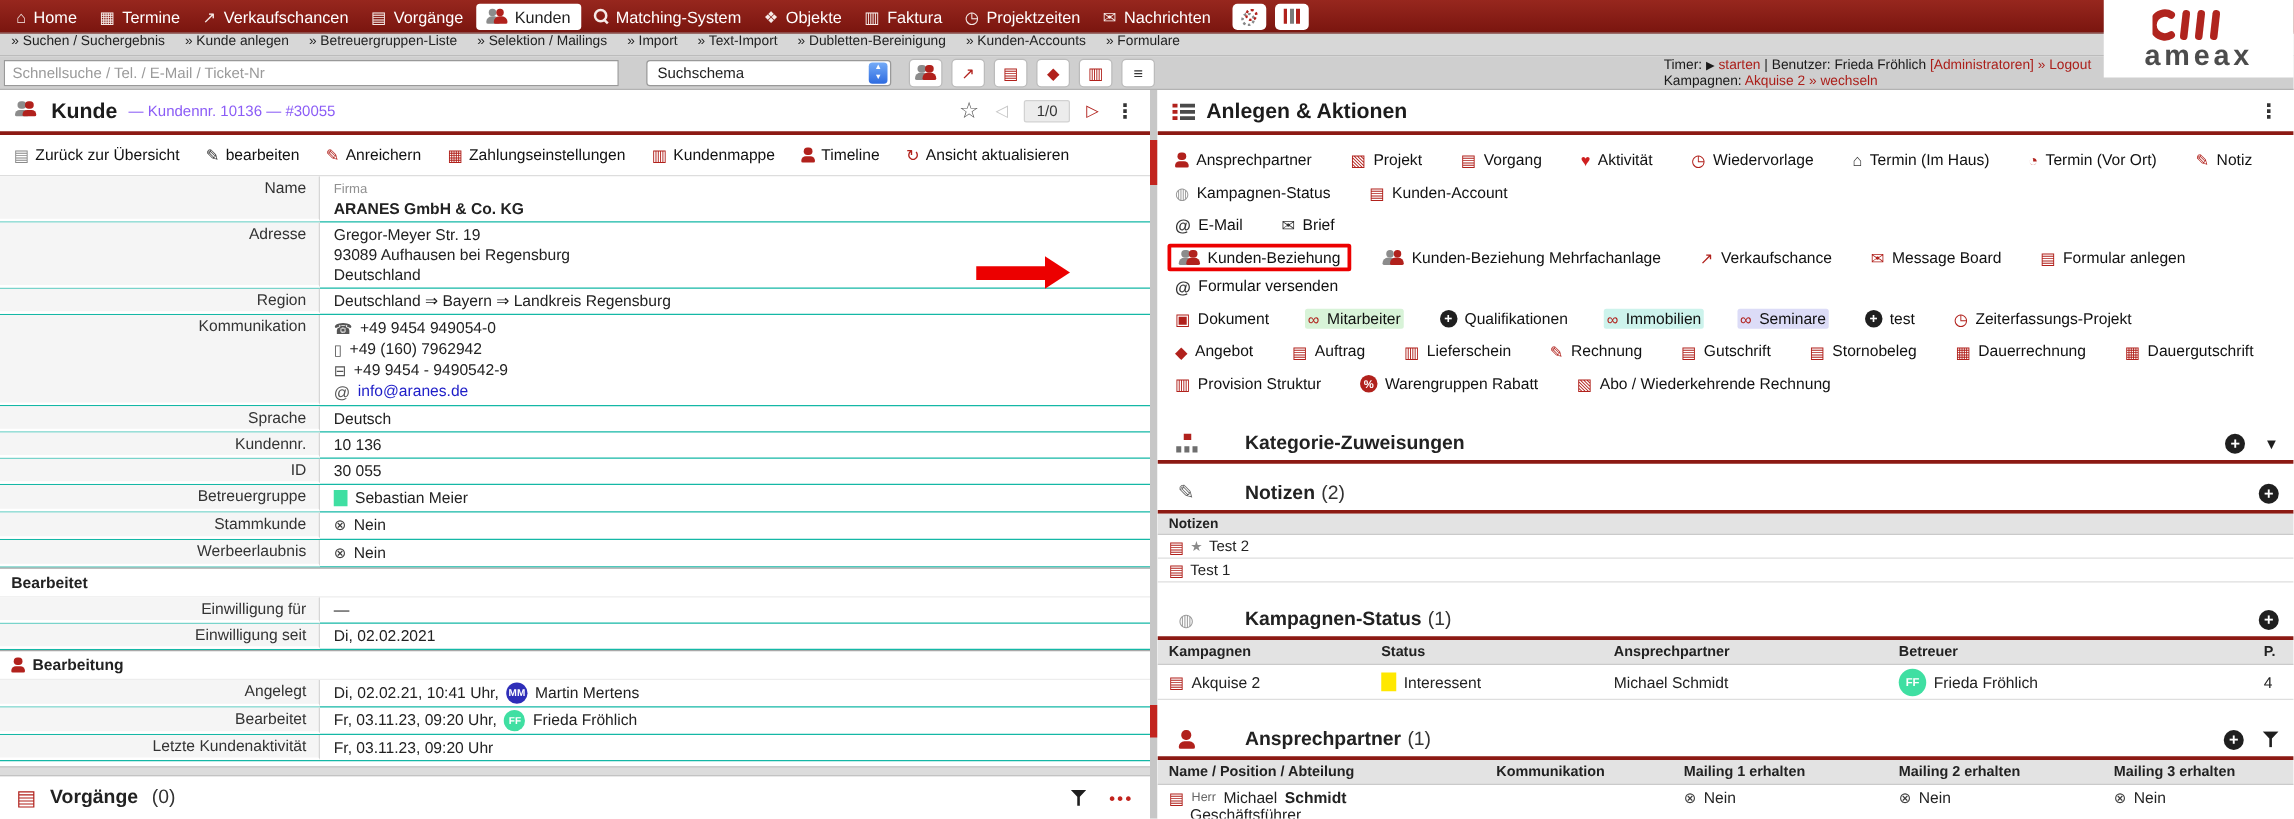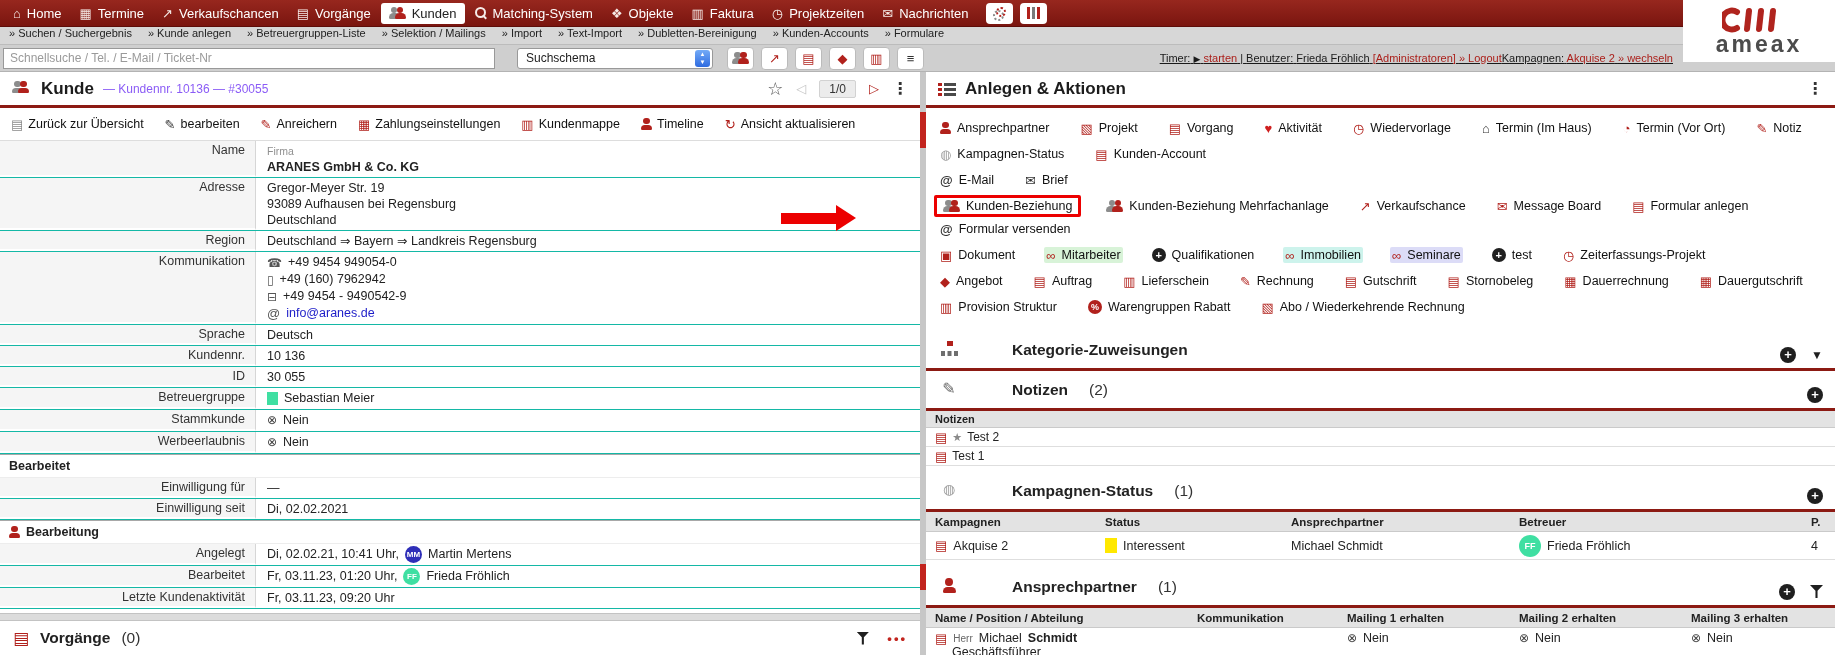--- a/index.html
+++ b/index.html
@@ -20,21 +20,21 @@
 
   
   .searchrow { top:45px; height:27px; background:#cfcfcf; border-bottom:1px solid #b3b3b3; display:flex; align-items:center; padding:0 3px; }
   .quicksearch { width:492px; height:21px; border:1px solid #999; background:#fff; font-size:12px; padding:0 6px; color:#333; font-family:inherit; }
   .quicksearch::placeholder { color:#9a9a9a; }
   .schema { margin-left:22px; width:196px; height:21px; background:#fff; border:1px solid #999; border-radius:3px; display:flex; align-items:center; justify-content:space-between; padding:0 2px 0 8px; font-size:12px; cursor:pointer; }
   .stepper { width:15px; height:17px; border-radius:3px; background:linear-gradient(#74abf7,#2e6be0); color:#fff; font-size:6px; line-height:8px; text-align:center; }
   .qicons { display:flex; gap:7px; margin-left:14px; }
   .qbtn { width:27px; height:23px; background:#fff; border-radius:4px; border:1px solid #bbb; display:flex; align-items:center; justify-content:center; cursor:pointer; }
 
-  .session { position:absolute; top:45px; right:162px; height:27px; display:flex; justify-content:center; align-items:center; font-size:11px; line-height:13px; color:#1a1a1a; white-space:nowrap;text-decoration:underline; }
+  .session { position:absolute; top:45px; right:162px; height:27px; display:flex; flex-direction:column; justify-content:center; align-items:flex-start; font-size:11px; line-height:13px; color:#1a1a1a; white-space:nowrap; }
   .red { color:#ab1f1a; }
   .playglyph { font-size:9px; }
 
   
   .logo { position:absolute; top:0; right:0; width:152px; height:62px; background:#fff; display:flex; flex-direction:column; align-items:center; justify-content:center; gap:0; }
   .logo-word { font-size:23px; font-weight:bold; color:#4c4c4c; letter-spacing:3px; line-height:22px; }
 
   
   .lp { position:absolute; left:0; top:72px; width:920px; height:583px; background:#fff; display:flex; flex-direction:column; overflow:hidden; }
   .divider { position:absolute; left:920px; top:72px; width:6px; height:583px; background:#c7c7c7; }
@@ -72,21 +72,21 @@
   .foot-title { font-size:15.5px; font-weight:bold; }
   .foot-count { font-size:15.5px; color:#333; }
   .dots { color:#c2241e; font-size:13px; font-weight:bold; letter-spacing:2px; cursor:pointer; }
 
   
   .rp-actions { padding:12px 12px 2px 12px; }
   .actrow { display:flex; flex-wrap:wrap; column-gap:27px; row-gap:7px; margin-bottom:10px; align-items:center; }
   .act { display:inline-flex; align-items:center; gap:6px; font-size:12.5px; color:#111; cursor:pointer; text-decoration:none; border-radius:2px; padding:1px 2px; white-space:nowrap; }
   .act.boxed { border:3px solid #ec0000; padding:1px 6px; margin:-4px -4px; background:#fff; }
 
-  .sect { display:flex; height:30px; padding:0 12px; gap:16px; border-bottom:3px solid #8c1a13; margin-top:10px; }
+  .sect { display:flex; align-items:center; height:30px; padding:0 12px; gap:0; border-bottom:3px solid #8c1a13; margin-top:10px; }
   .sect .icwrap { width:22px; display:flex; justify-content:center; }
   .sect-title { font-size:15.5px; font-weight:bold; margin-left:36px; }
   .sect-count { font-size:15.5px; color:#333; margin-left:5px; }
   .sect-right { margin-left:auto; display:flex; align-items:center; gap:15px; }
   .caret { color:#1e1e1e; font-size:12px; cursor:pointer; }
 
   .thead { background:#e3e3e3; font-weight:bold; font-size:11px; color:#222; padding:2px 9px; border-bottom:1px solid #cacaca; }
   .trow { padding:2px 9px; border-bottom:1px solid #dedede; font-size:12px; display:flex; align-items:center; gap:5px; cursor:pointer; }
   .notestar { color:#8a8a8a; font-size:11px; }
   .ic-doc-dark { color:#555; font-size:11px; }
@@ -432,21 +432,21 @@
             <span>Di, 02.02.21, 10:41 Uhr,</span>
             <span class="av" style="background: rgb(46, 46, 184);">MM</span>
             <span>Martin Mertens</span>
           </div>
         </div>
       </div>
       <div class="frow">
         <div class="flabel">Bearbeitet</div>
         <div class="fvalue">
           <div class="commline">
-            <span>Fr, 03.11.23, 01:20 Uhr,</span>
+            <span>Fr, 03.11.23, 09:20 Uhr,</span>
             <span class="av" style="background: rgb(63, 223, 162);">FF</span>
             <span>Frieda Fröhlich</span>
           </div>
         </div>
       </div>
       <div class="frow">
         <div class="flabel">Letzte Kundenaktivität</div>
         <div class="fvalue">
           <div>Fr, 03.11.23, 09:20 Uhr</div>
         </div>

